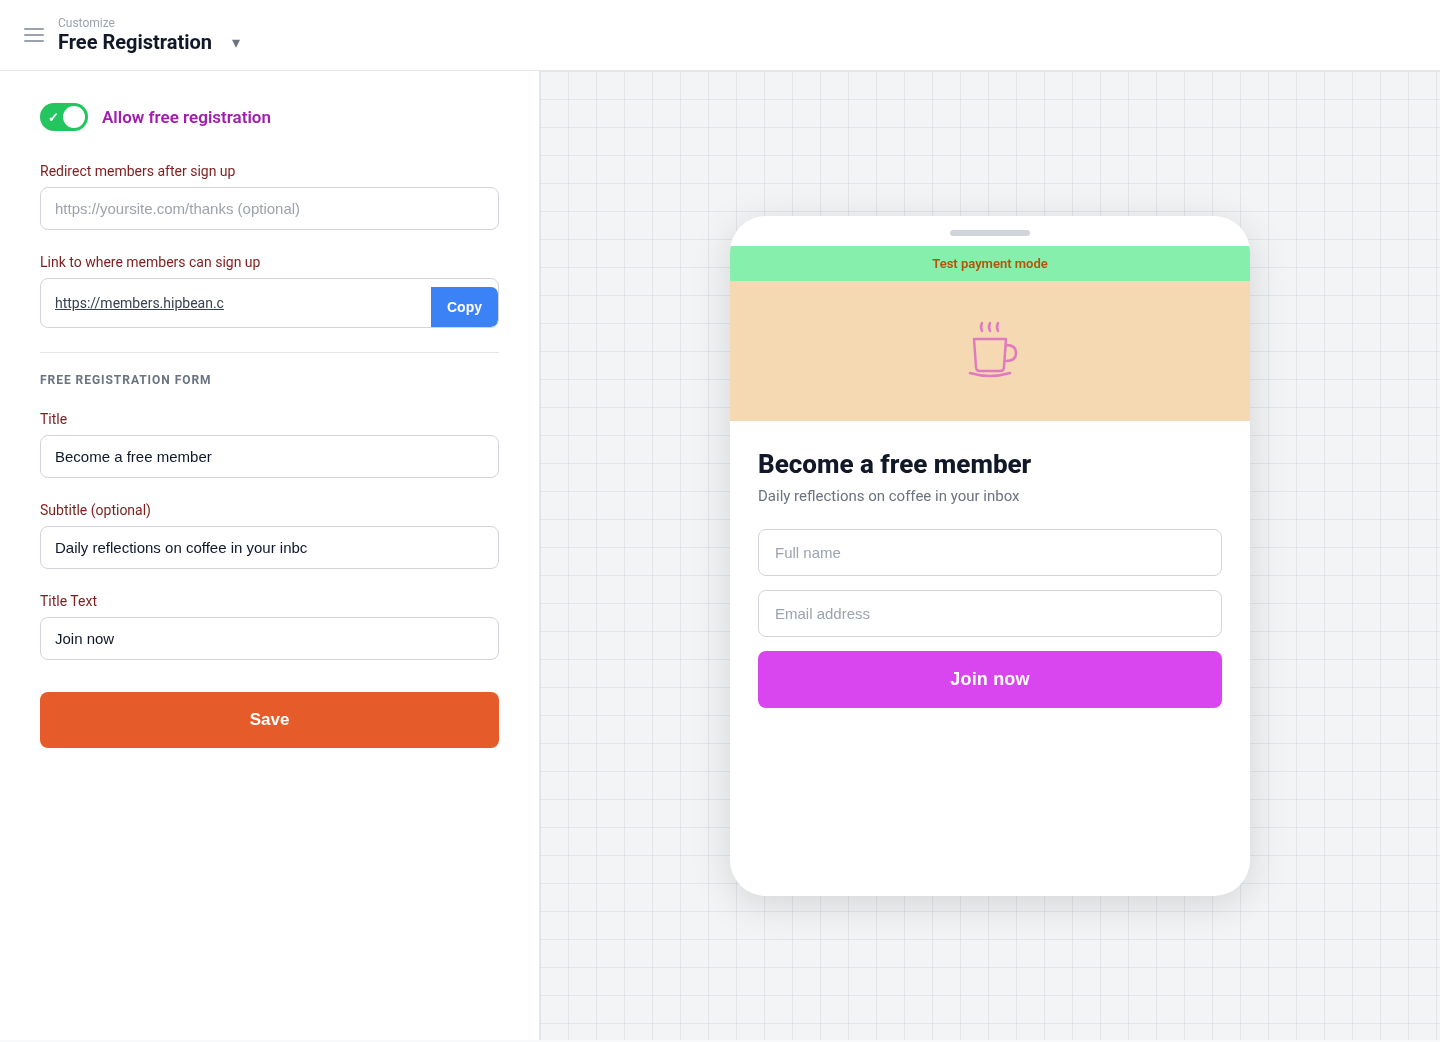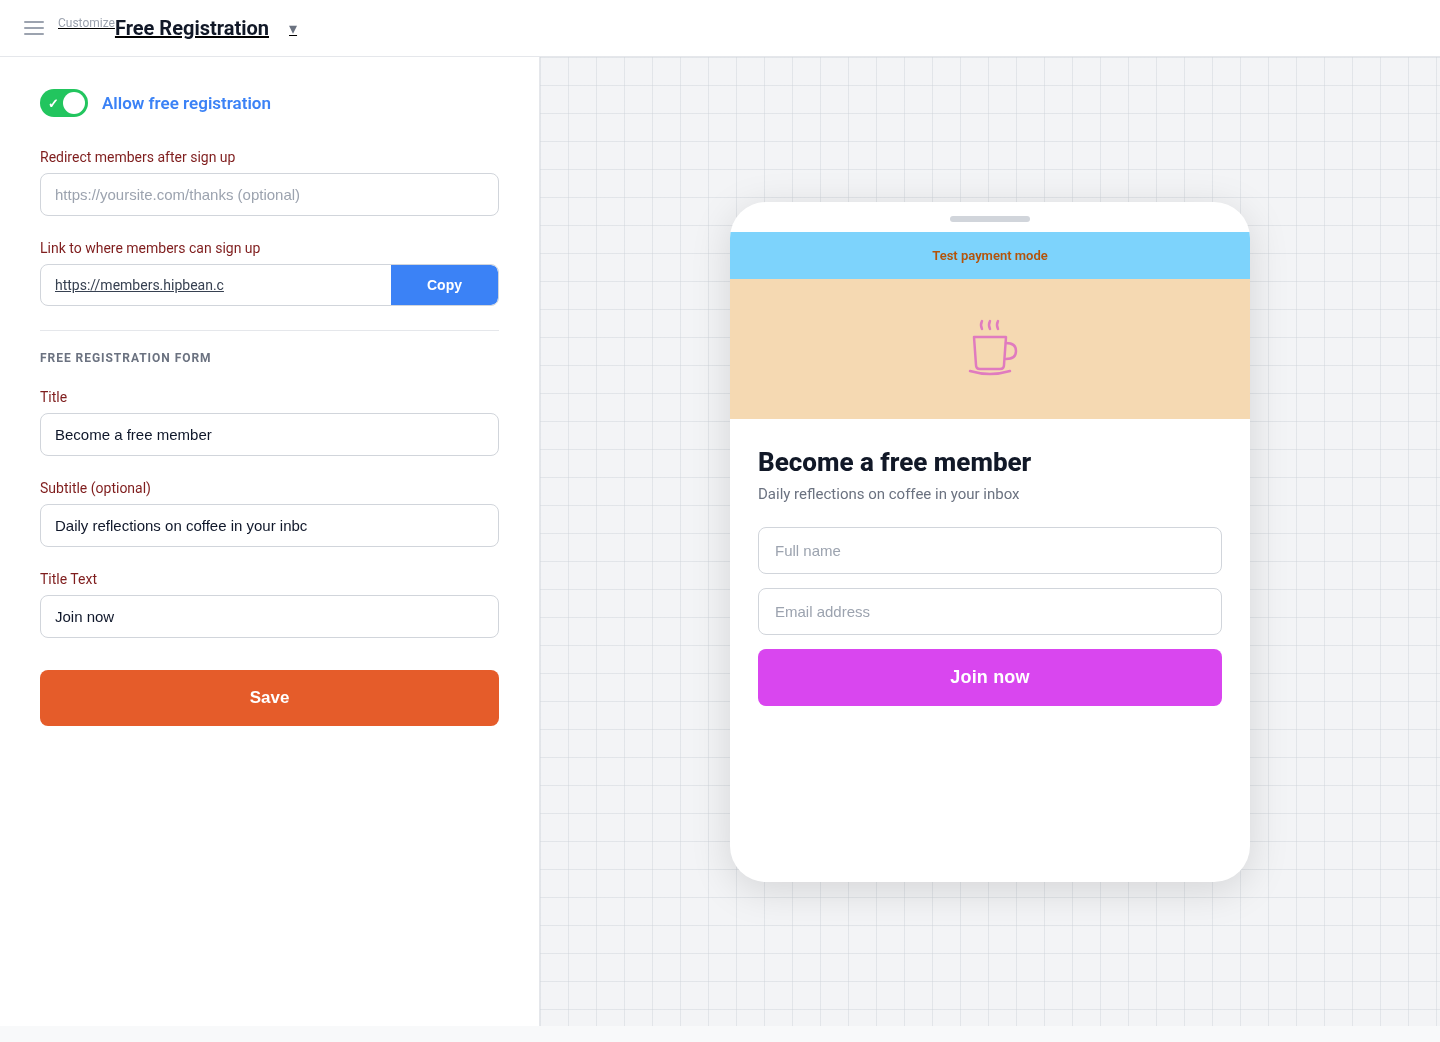--- a/index.html
+++ b/index.html
@@ -28,22 +28,21 @@
     }
     .header-menu-icon span {
       display: block;
       width: 20px;
       height: 2px;
       background: #9ca3af;
       border-radius: 2px;
     }
     .header-title-area {
       display: flex;
-      flex-direction: row;
-      text-decoration: underline;
+      flex-direction: column;
     }
     .header-customize-label {
       font-size: 12px;
       color: #9ca3af;
       font-weight: 400;
     }
     .header-page-title {
       font-size: 20px;
       font-weight: 700;
       color: #111827;
@@ -104,21 +103,21 @@
       left: 8px;
       transform: translateY(-50%);
       color: #fff;
       font-size: 13px;
       font-weight: 700;
       z-index: 1;
     }
     .toggle-label {
       font-size: 17px;
       font-weight: 600;
-      color: #3b82f6;
+      color: #a21caf;
     }
 
     
     .field-group {
       margin-bottom: 24px;
     }
     .field-label {
       font-size: 14px;
       color: #7f1d1d;
       margin-bottom: 8px;
@@ -153,25 +152,26 @@
       color: #374151;
       white-space: nowrap;
       overflow: hidden;
       text-overflow: ellipsis;
       text-decoration: underline;
     }
     .copy-btn {
       background: #3b82f6;
       color: #fff;
       border: none;
-      padding: 12px 36px;
+      padding: 12px 16px;
       font-size: 14px;
       font-weight: 600;
       cursor: pointer;
       border-radius: 0 7px 7px 0;
+      margin-top: 8px;
     }
 
     
     .section-divider {
       border: none;
       border-top: 1px solid #e5e7eb;
       margin: 24px 0 20px;
     }
     .section-heading {
       font-size: 12px;
@@ -222,23 +222,23 @@
     .phone-notch {
       width: 80px;
       height: 6px;
       background: #d1d5db;
       border-radius: 3px;
       margin: 14px auto 0;
     }
 
     
     .test-payment-banner {
-      background: #7dd3fc;
+      background: #86efac;
       text-align: center;
-      padding: 16px;
+      padding: 10px;
       font-size: 13px;
       font-weight: 600;
       color: #b45309;
       margin-top: 10px;
     }
 
     
     .hero-area {
       background: #f5d9b2;
       display: flex;

